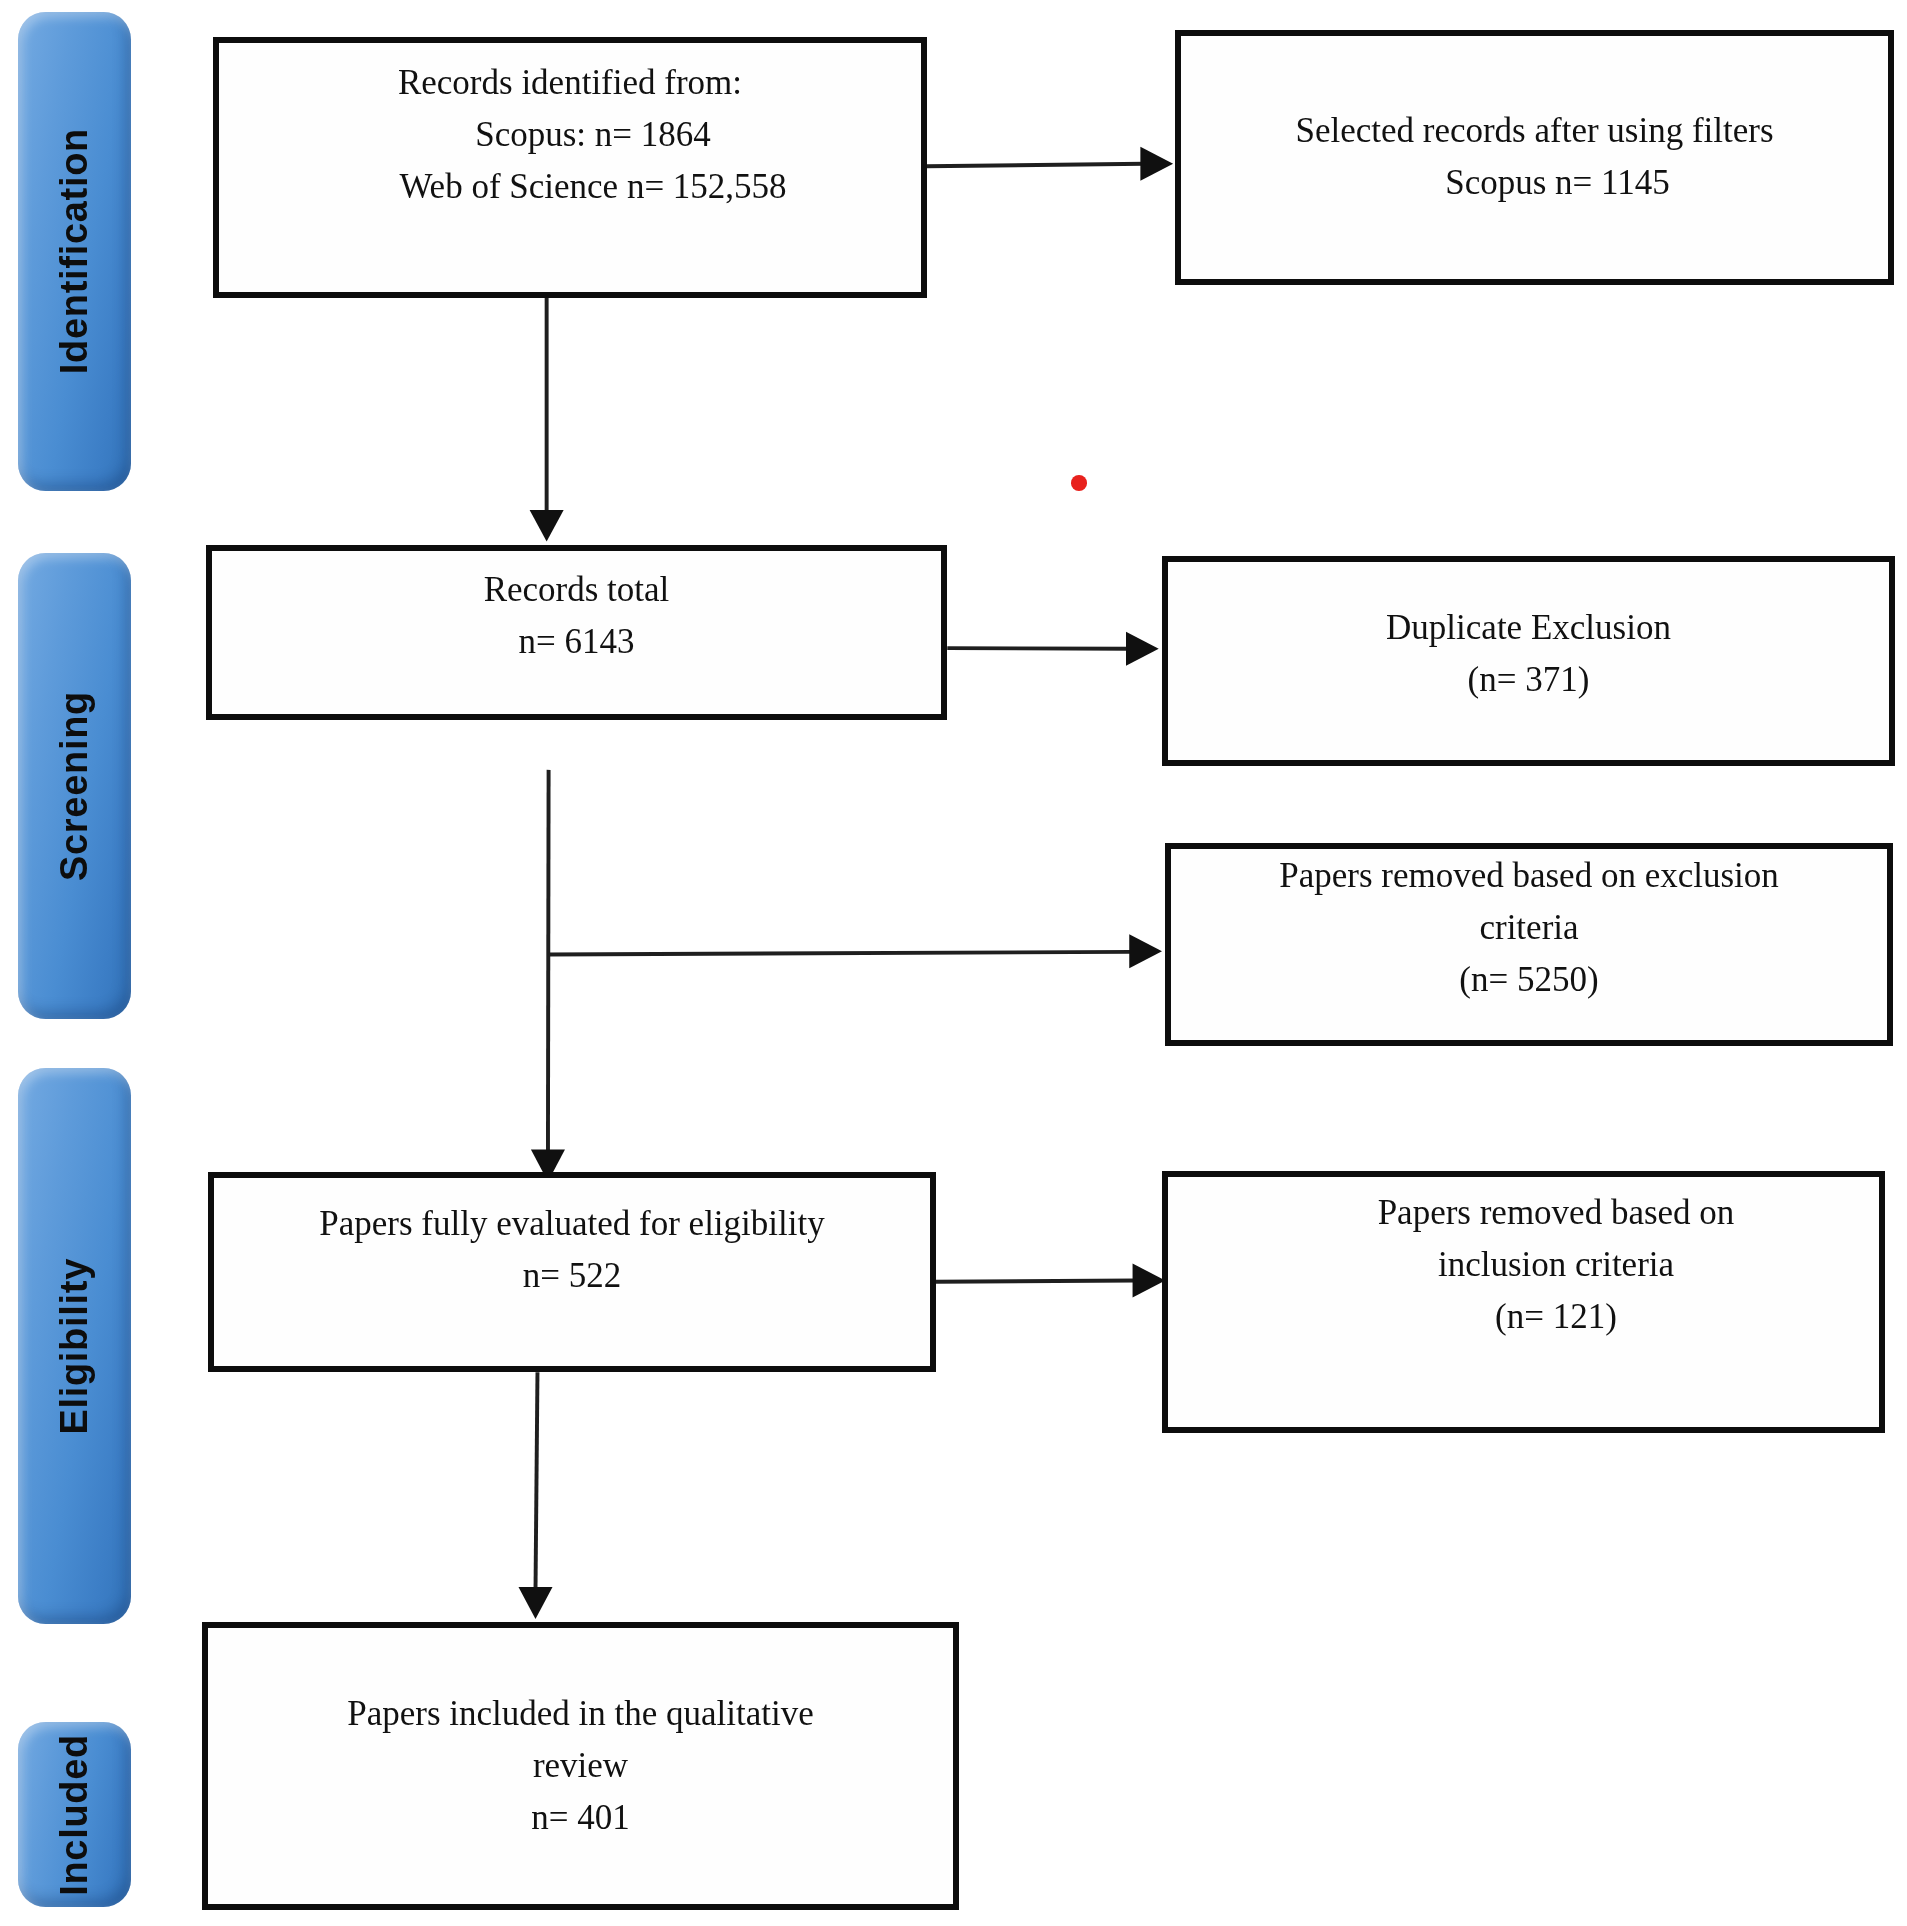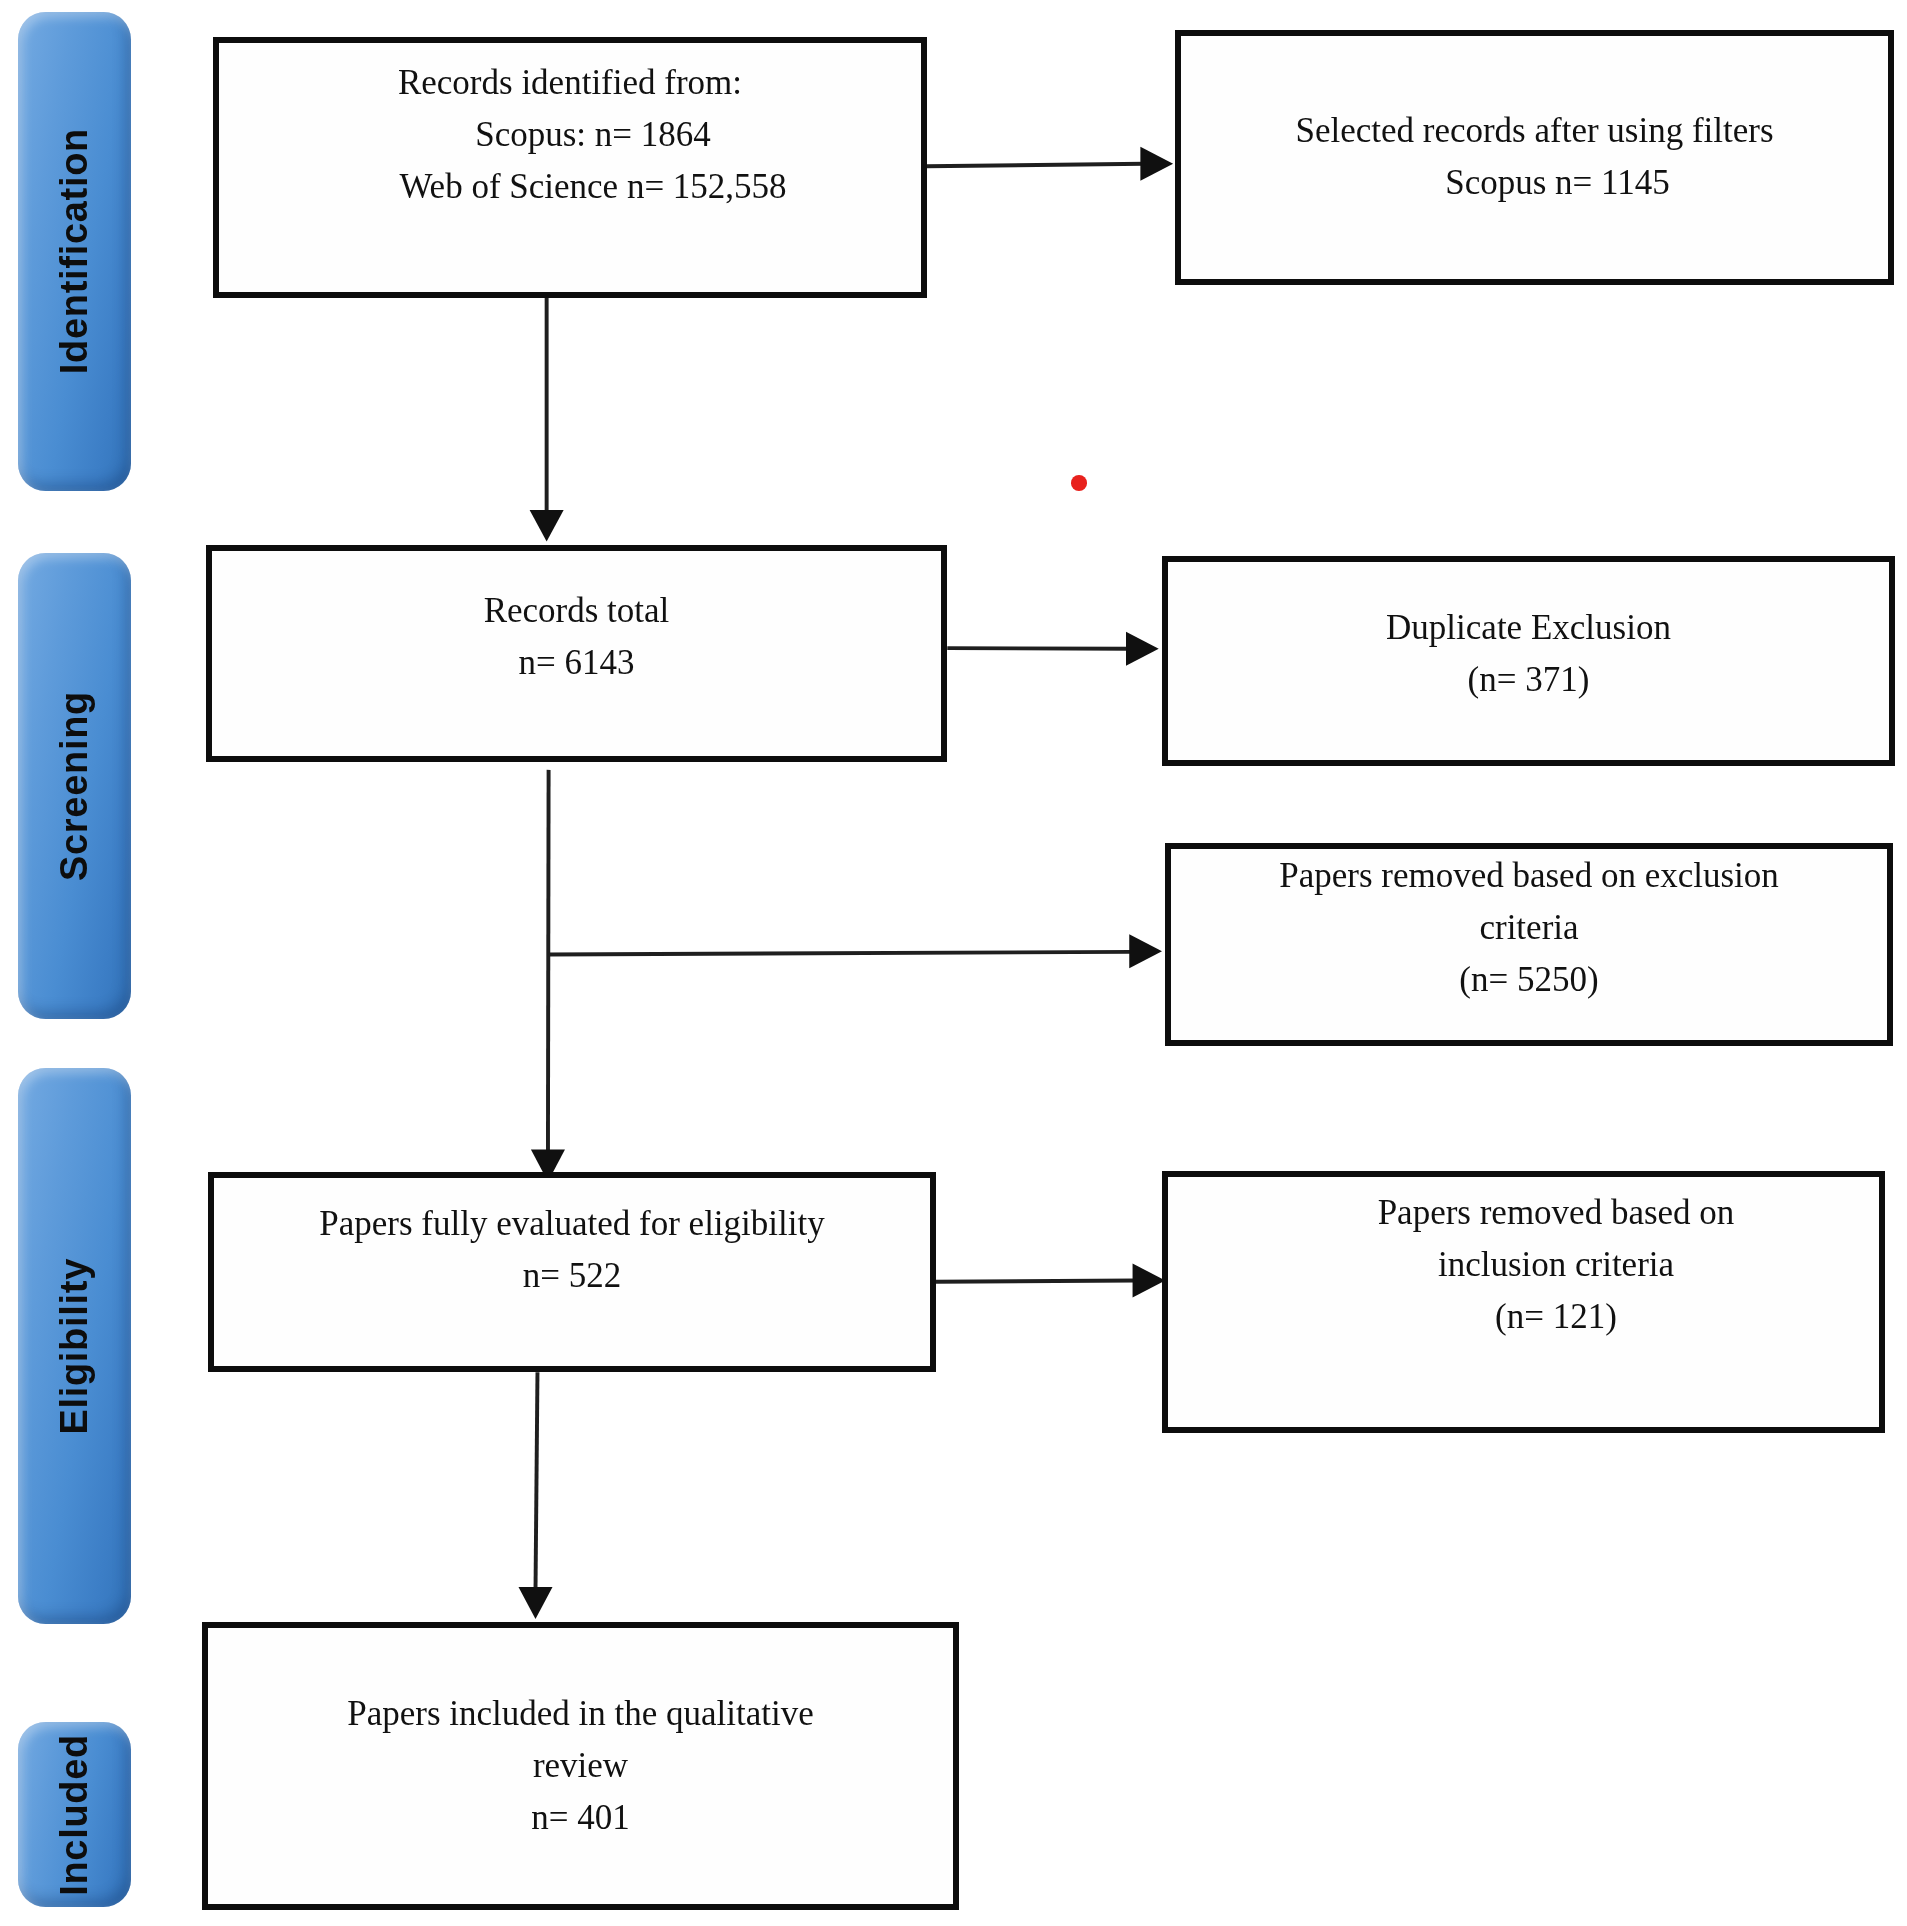--- a/index.html
+++ b/index.html
@@ -139,21 +139,21 @@
     <div class="bl">Records identified from:</div>
     <div class="bl indent">Scopus: n= 1864</div>
     <div class="bl indent">Web of Science n= 152,558</div>
   </div>
 
   <div class="fbox" style="left:1175px;top:30px;width:719px;height:255px;padding-bottom:1px;">
     <div class="bl">Selected records after using filters</div>
     <div class="bl indent">Scopus n= 1145</div>
   </div>
 
-  <div class="fbox" style="left:206px;top:545px;width:741px;height:217px;padding-bottom:33px;">
+  <div class="fbox" style="left:206px;top:545px;width:741px;height:175px;padding-bottom:33px;">
     <div class="bl">Records total</div>
     <div class="bl">n= 6143</div>
   </div>
 
   <div class="fbox" style="left:1162px;top:556px;width:733px;height:210px;padding-bottom:14px;">
     <div class="bl">Duplicate Exclusion</div>
     <div class="bl">(n= 371)</div>
   </div>
 
   <div class="fbox" style="left:1165px;top:843px;width:728px;height:203px;padding-bottom:33px;">

